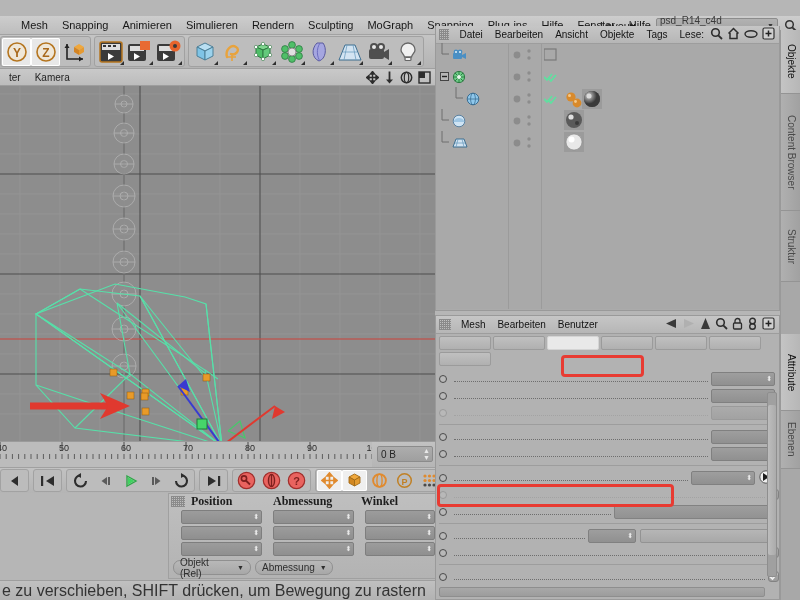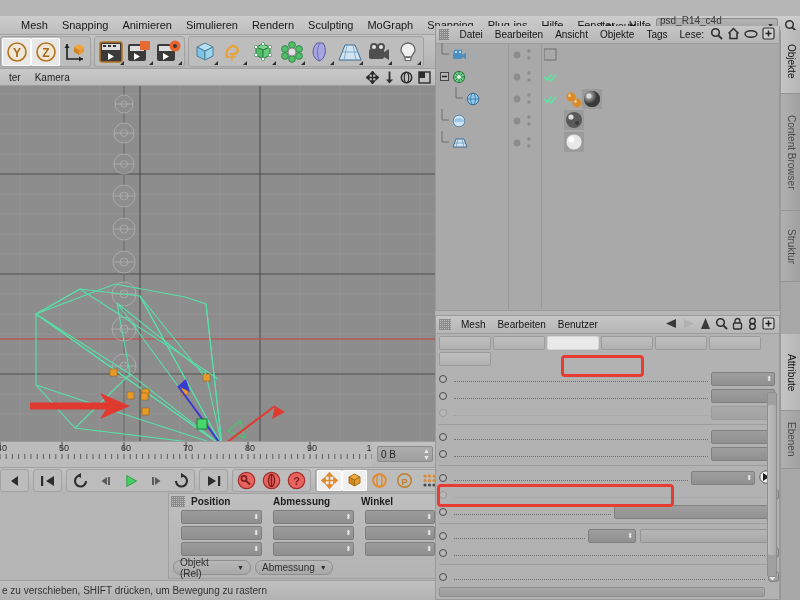--- a/index.html
+++ b/index.html
@@ -99,21 +99,21 @@
   .coordmgr {
     position:absolute; left:168px; top:493px; width:267px; height:86px;
     background:linear-gradient(#bfbfbf,#b3b3b3); border:1px solid #a0a0a0;
     border-right:none;
   }
   .cm-head { display:flex; height:15px; align-items:center; }
   .cm-grip { width:14px; height:11px; margin-left:2px;
     background-image:repeating-linear-gradient(0deg,#8a8a8a 0 1px,transparent 1px 2px),
                      repeating-linear-gradient(90deg,#8a8a8a 0 1px,transparent 1px 2px);
   }
-  .cm-title { font-size:10px; font-weight:bold; color:#1d1d1d; }
+  .cm-title { font-size:12px; font-weight:bold; color:#1d1d1d;font-family:Liberation Serif, serif; }
   .cm-row { display:flex; align-items:center; height:16px; padding-left:2px; gap:1px; }
   .cm-ax { width:9px; font-size:10px; font-weight:bold; text-align:center; }
   .fld {
     height:14px; background:linear-gradient(#9c9c9c,#8f8f8f);
     border:1px solid #7e7e7e; border-radius:2px;
     font-size:10px; color:#f2f2f2; display:flex; align-items:center;
     padding:0 3px; justify-content:space-between;
   }
   .spin { font-size:7px; color:#e8e8e8; letter-spacing:-1px; }
   .cm-foot { display:flex; gap:4px; padding:3px 2px 0 4px; }
@@ -123,21 +123,21 @@
     color:#2e2e2e; display:flex; align-items:center; padding:0 6px;
     justify-content:space-between; gap:5px;
   }
 
   
   .statusbar {
     position:absolute; left:0; top:580px; width:435px; height:20px;
     background:linear-gradient(#c0c0c0,#b2b2b2); border-top:1px solid #9e9e9e;
     display:flex; align-items:center; padding-left:2px; overflow:hidden;
   }
-  .statusbar span { font-size:10px; color:#333; white-space:nowrap; }
+  .statusbar span { font-size:16px; color:#333; white-space:nowrap; }
 
   
   .objmgr {
     position:absolute; left:435px; top:26px; width:345px; height:285px;
     background:#ababab; border:1px solid #9a9a9a; border-top:none;
   }
   .om-bar {
     height:18px; background:linear-gradient(#c6c6c6,#b6b6b6);
     border-bottom:1px solid #9d9d9d; display:flex; align-items:center; gap:0px;
   }

